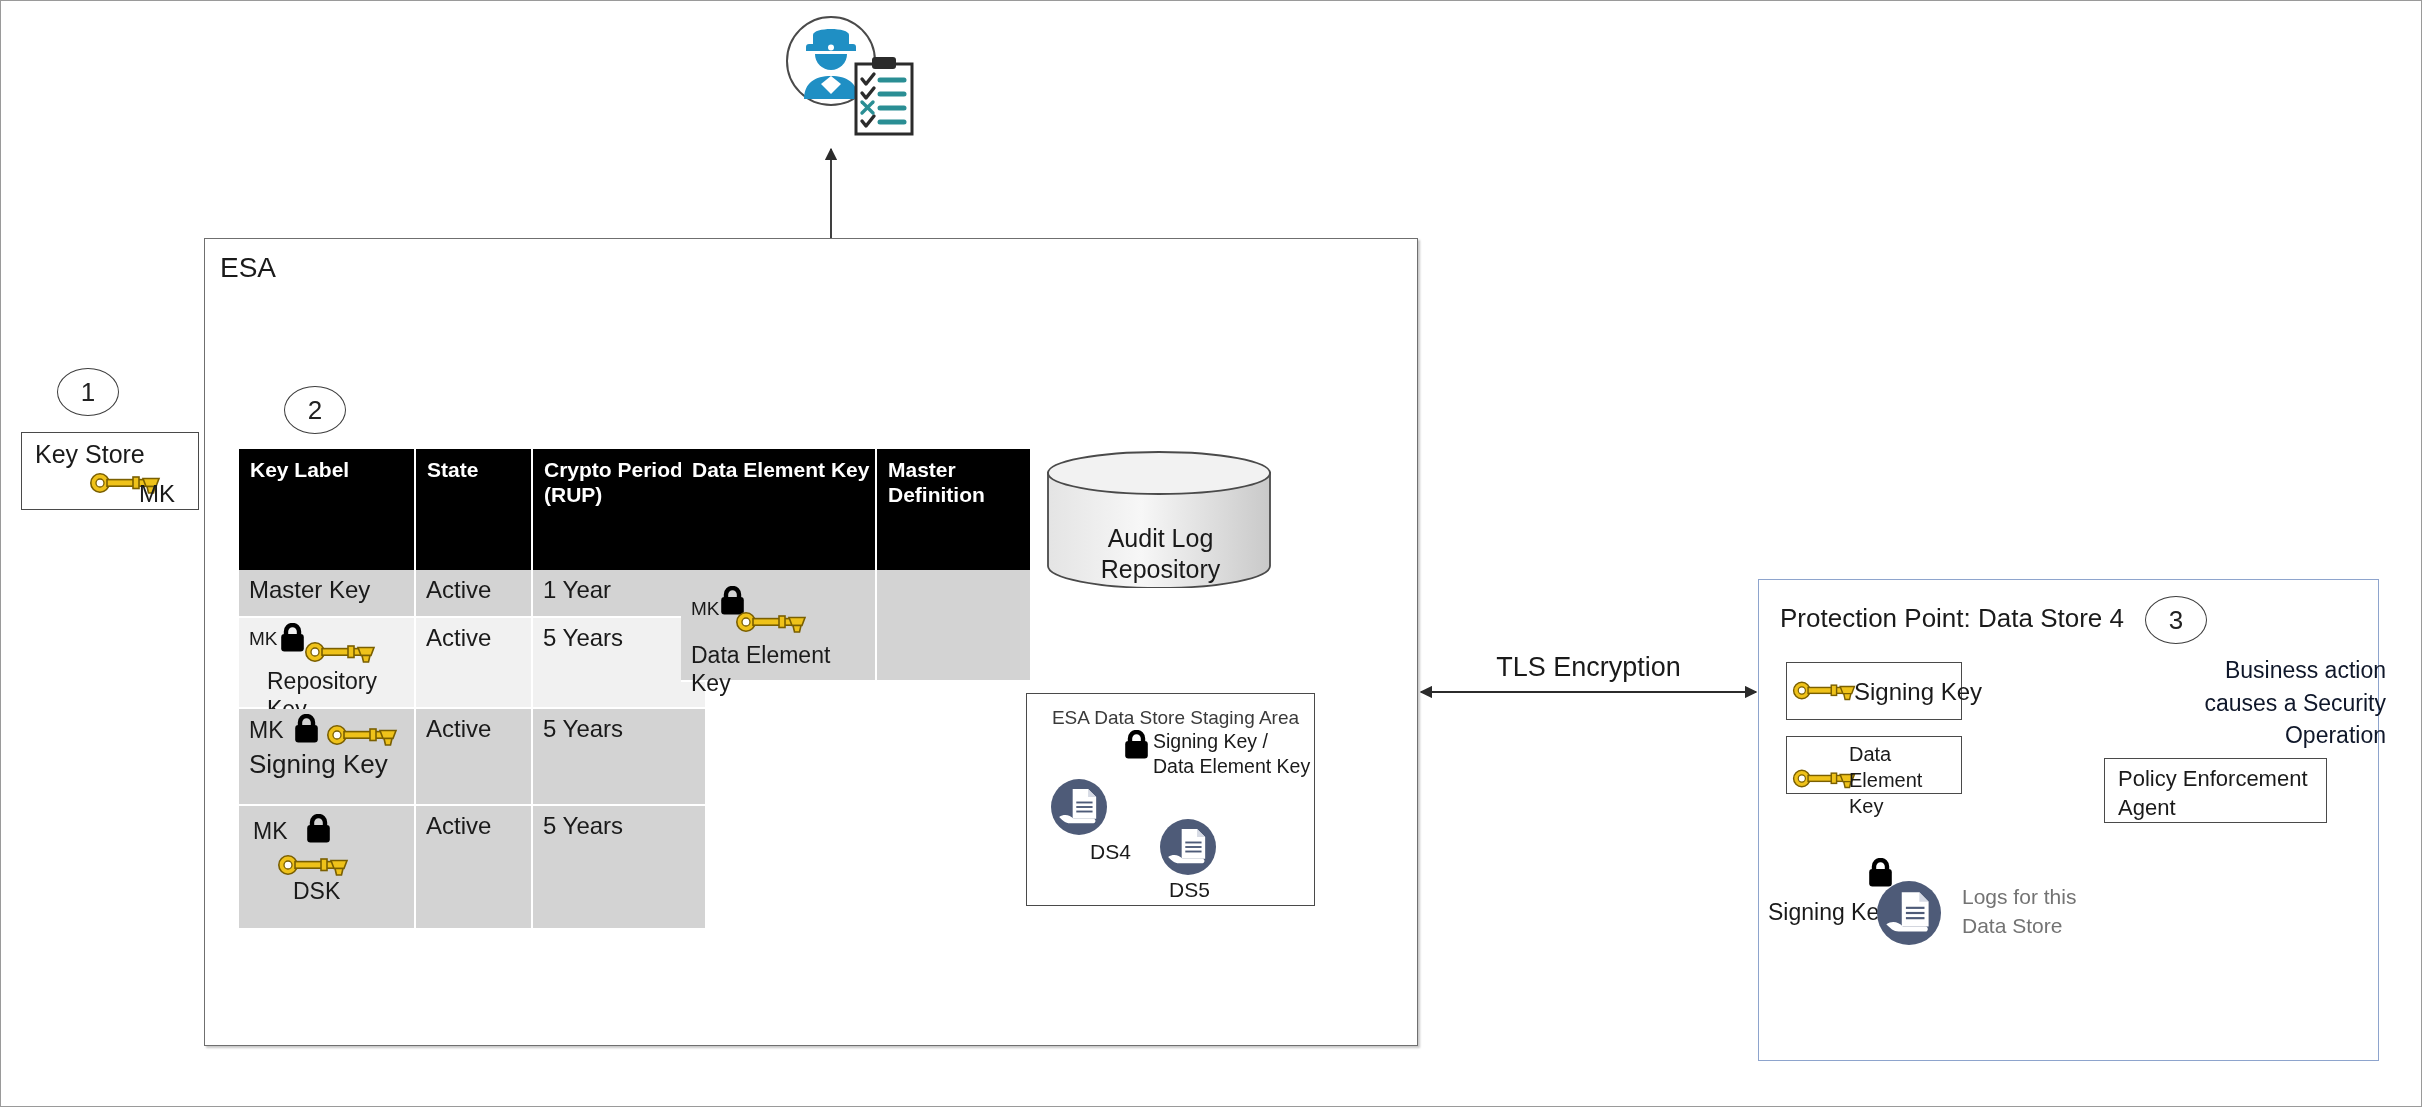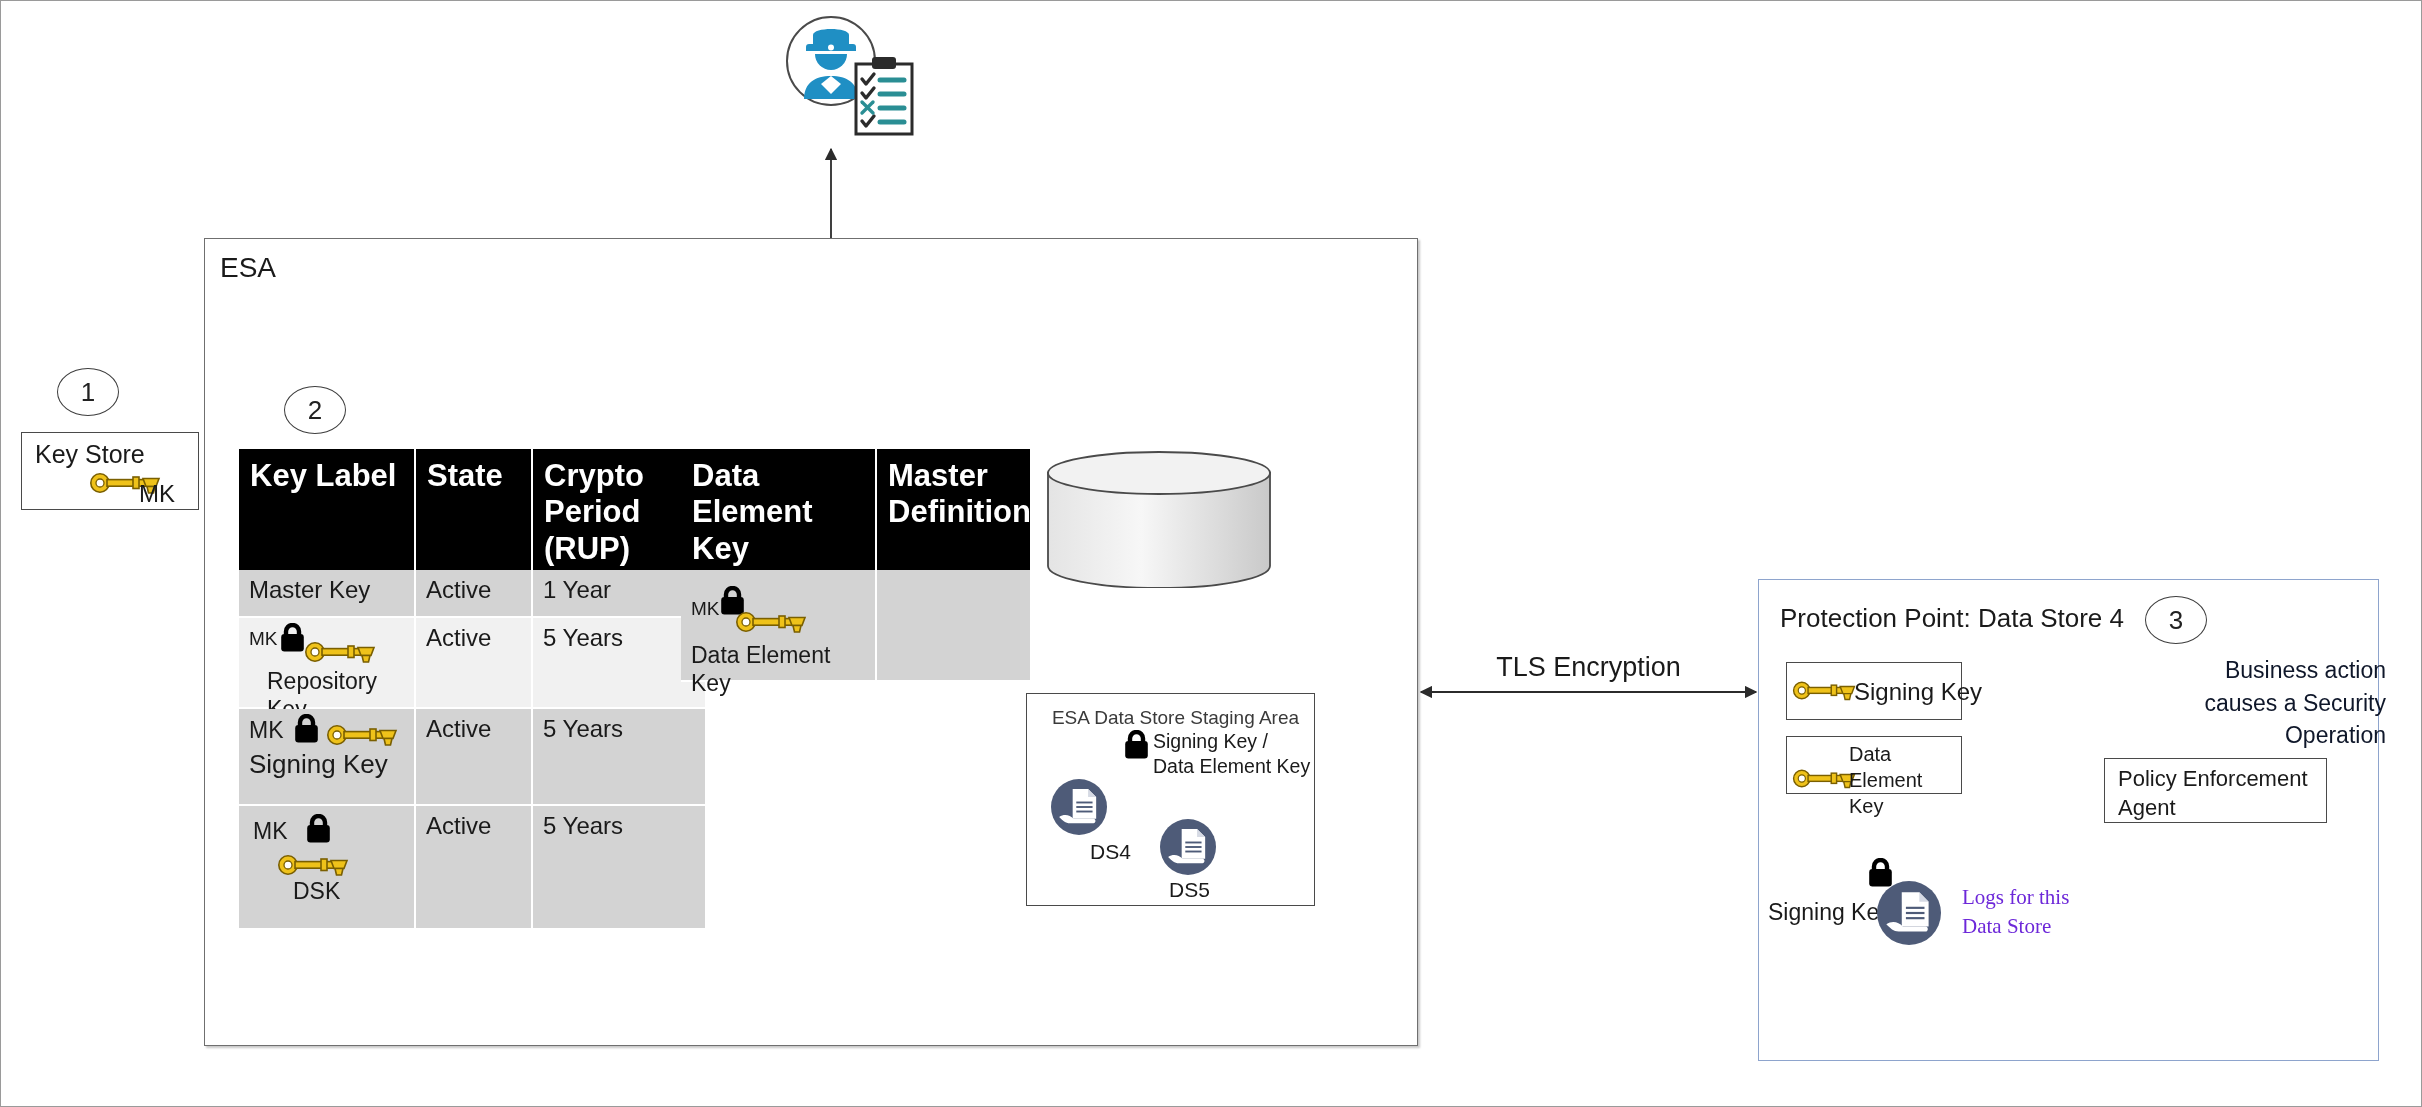--- a/index.html
+++ b/index.html
@@ -47,21 +47,21 @@
   }
   .pp-box{
     border:1.6px solid #8ea4cd;
     background:#fff;
   }
 
   
   .tbl{position:absolute;border-collapse:collapse;table-layout:fixed;}
   .tbl th{
     background:#000;color:#fff;
-    font-weight:bold;font-size:31px;
+    font-weight:bold;font-size:21px;
     text-align:left;vertical-align:top;
     padding:9px 0 0 11px;
     border-right:2.5px solid #fff;
     line-height:1.17;
   }
   .tbl th:last-child{border-right:none;}
   .tbl td{
     font-size:24px;color:#1a1a1a;
     vertical-align:top;
     padding:6px 0 0 10px;
@@ -313,20 +313,21 @@
     <defs>
       <linearGradient id="cylg" x1="0" y1="0" x2="1" y2="0">
         <stop offset="0%" stop-color="#e4e4e4"></stop>
         <stop offset="42%" stop-color="#f7f7f7"></stop>
         <stop offset="100%" stop-color="#c9c9c9"></stop>
       </linearGradient>
     </defs>
     <path d="M3 22 H225 V115 A111 22 0 0 1 3 115 Z" fill="url(#cylg)" stroke="#4a4a4a" stroke-width="1.8"></path>
     <ellipse cx="114" cy="22" rx="111" ry="21" fill="#f2f2f2" stroke="#4a4a4a" stroke-width="1.8"></ellipse>
   </svg>
+  <div class="txt" style="left:1057px;top:522px;width:205px;text-align:center;font-size:25px;color:#1a1a1a;">Audit Log Repository</div>
 
   <div class="box" style="left:1025px;top:692px;width:289px;height:213px;"></div>
   <div class="txt" style="left:1025px;top:705px;width:289px;text-align:center;font-size:19px;color:#3a3a3a;padding-left:10px;">ESA Data Store Staging Area</div>
 
   <svg class="abs" style="left:1122px;top:729px;width:27px;height:30px;" viewBox="0 0 27 30">
       <use href="#g-lock"></use>
     </svg>
 
   <div class="txt" style="left:1152px;top:728px;font-size:19.5px;color:#1a1a1a;line-height:1.28;">Signing Key /
 Data Element Key</div>
@@ -366,16 +367,16 @@
 
   <div class="txt" style="left:2200px;top:653px;width:185px;font-size:23px;color:#0f172a;line-height:1.42;text-align:right;">Business action causes a Security Operation</div>
 
   <div class="txt" style="left:1767px;top:897px;font-size:23px;color:#1a1a1a;">Signing Key</div>
   <svg class="abs" style="left:1866px;top:857px;width:27px;height:30px;" viewBox="0 0 27 30">
       <use href="#g-lock"></use>
     </svg>
   <svg class="abs" style="left:1876px;top:880px;width:64px;height:64px;" viewBox="0 0 62 62">
       <use href="#g-dsdoc"></use>
     </svg>
-  <div class="txt" style="left:1961px;top:882px;font-size:21px;color:#6d28d9;line-height:1.38;font-family:Liberation Serif, serif;">Logs for this
+  <div class="txt" style="left:1961px;top:882px;font-size:21px;color:#737373;line-height:1.38;">Logs for this
 Data Store</div>
 
 </div>
 
 </body></html>

